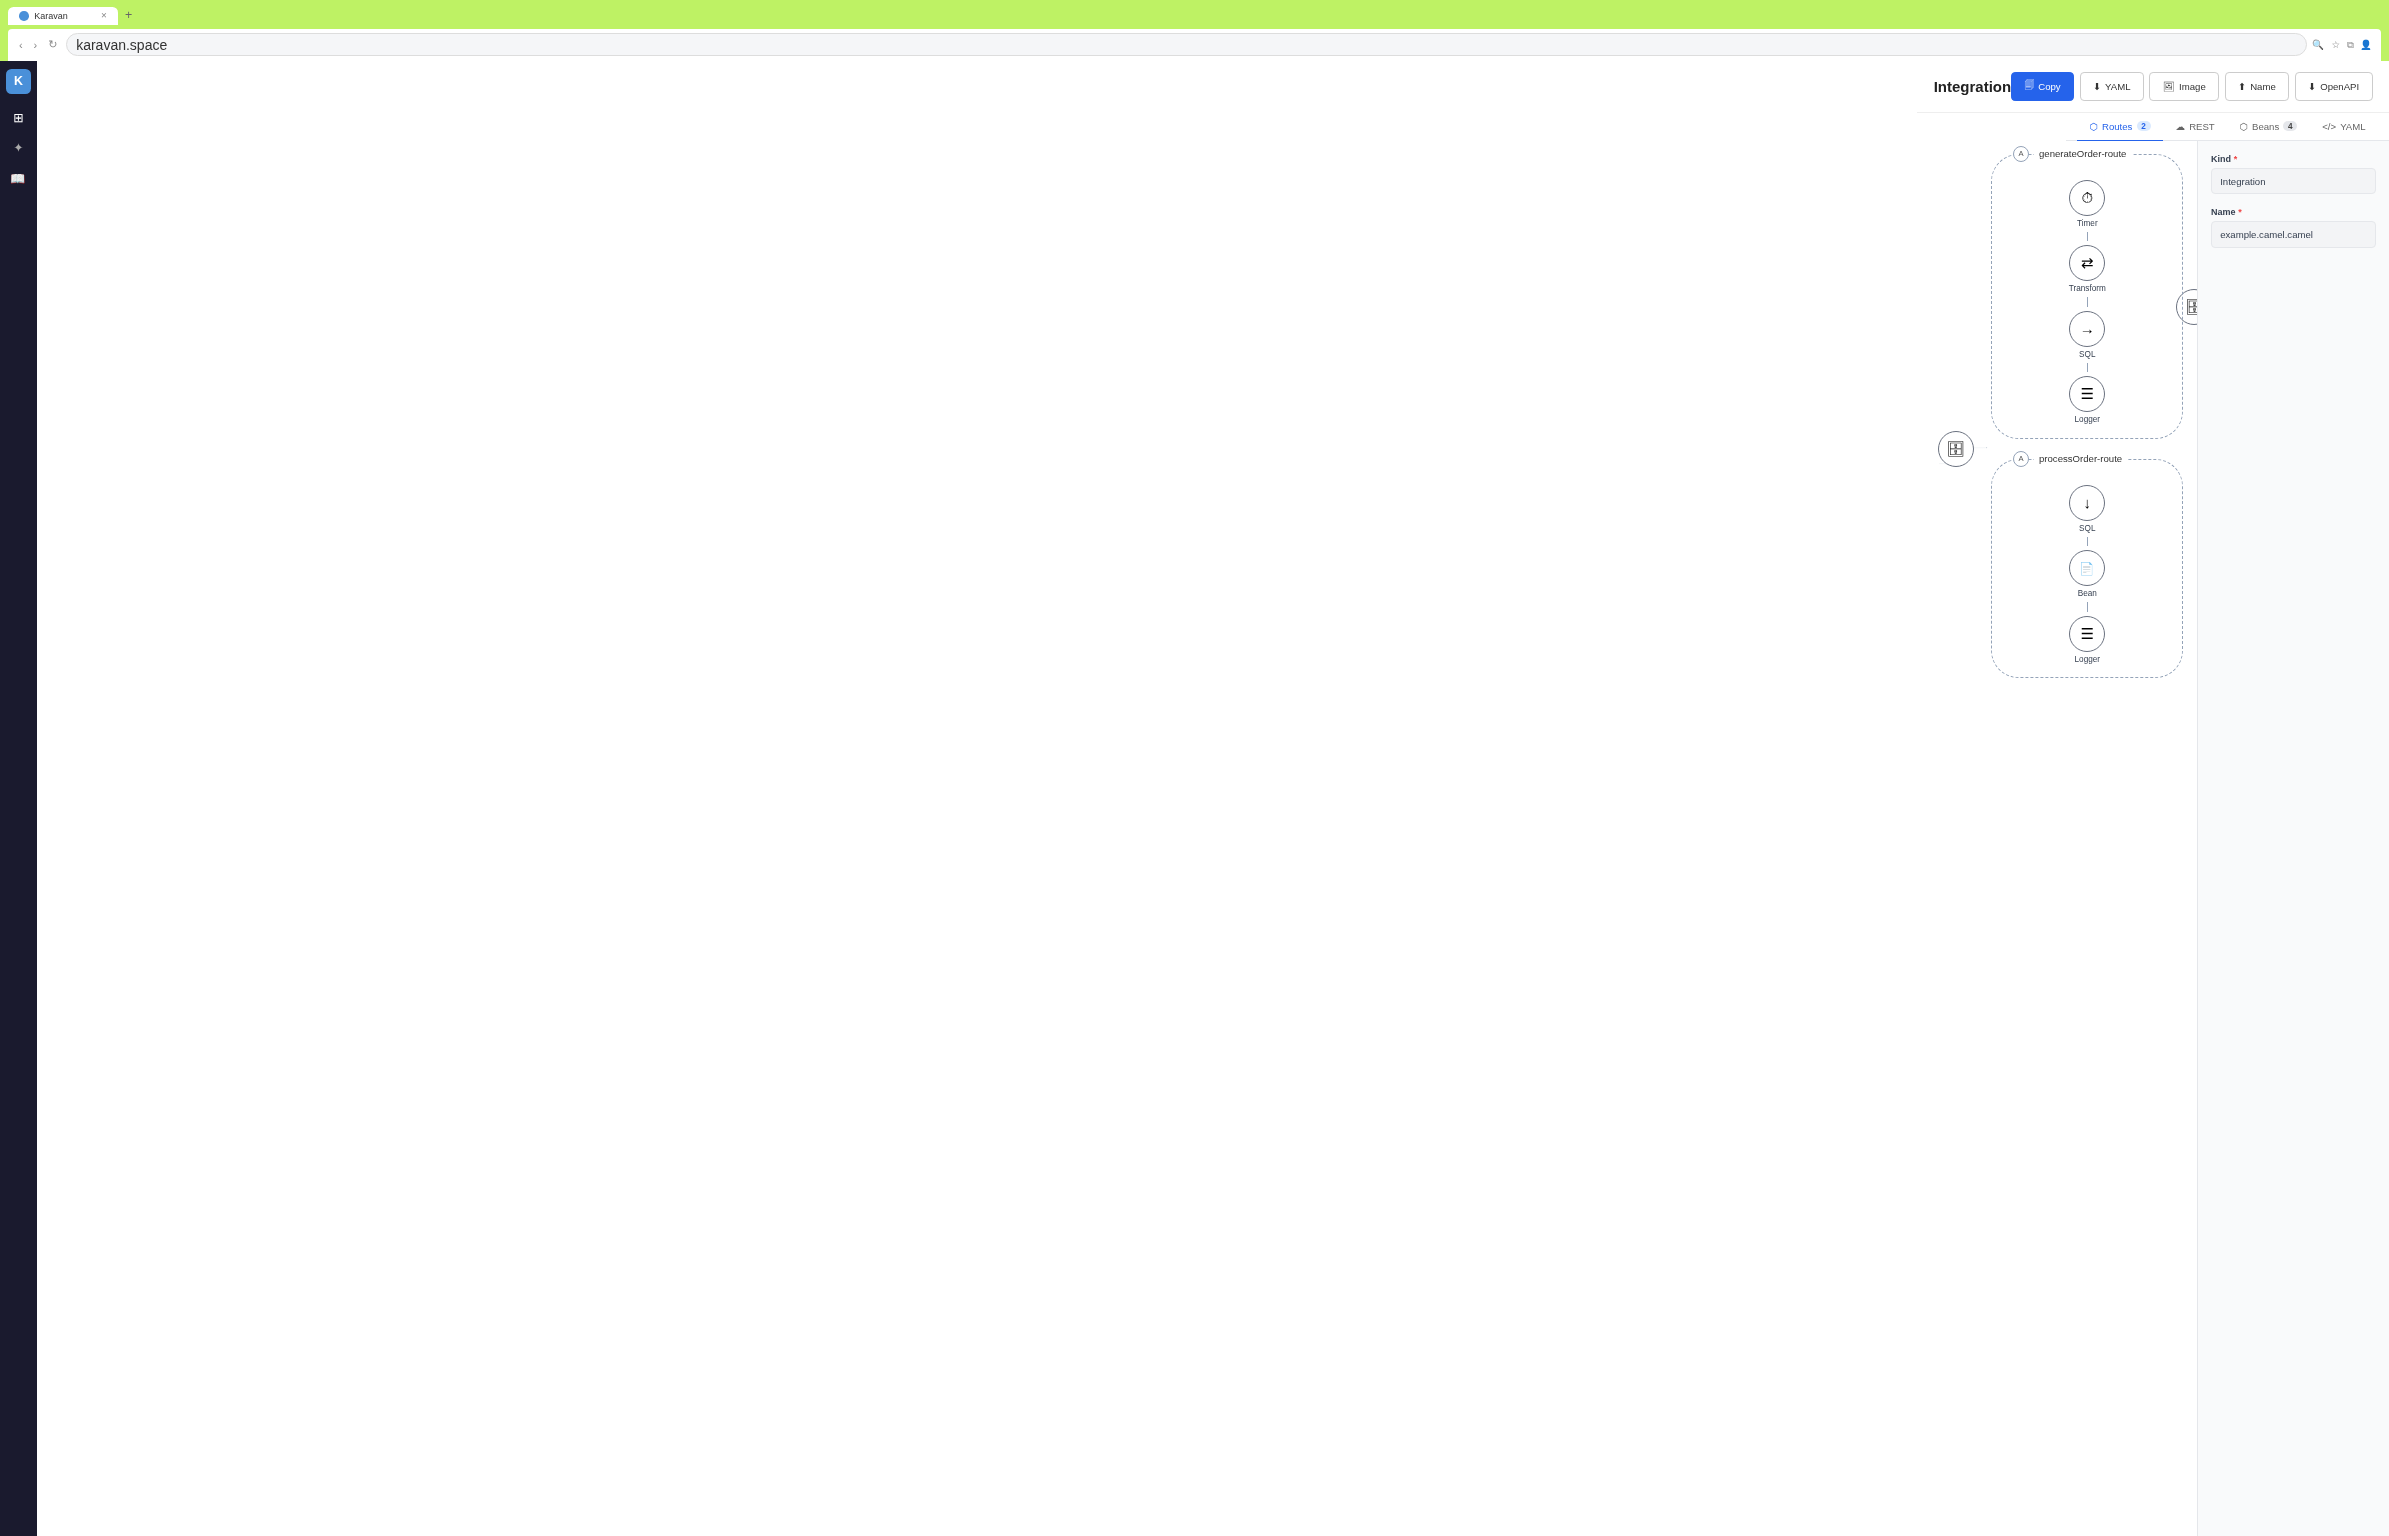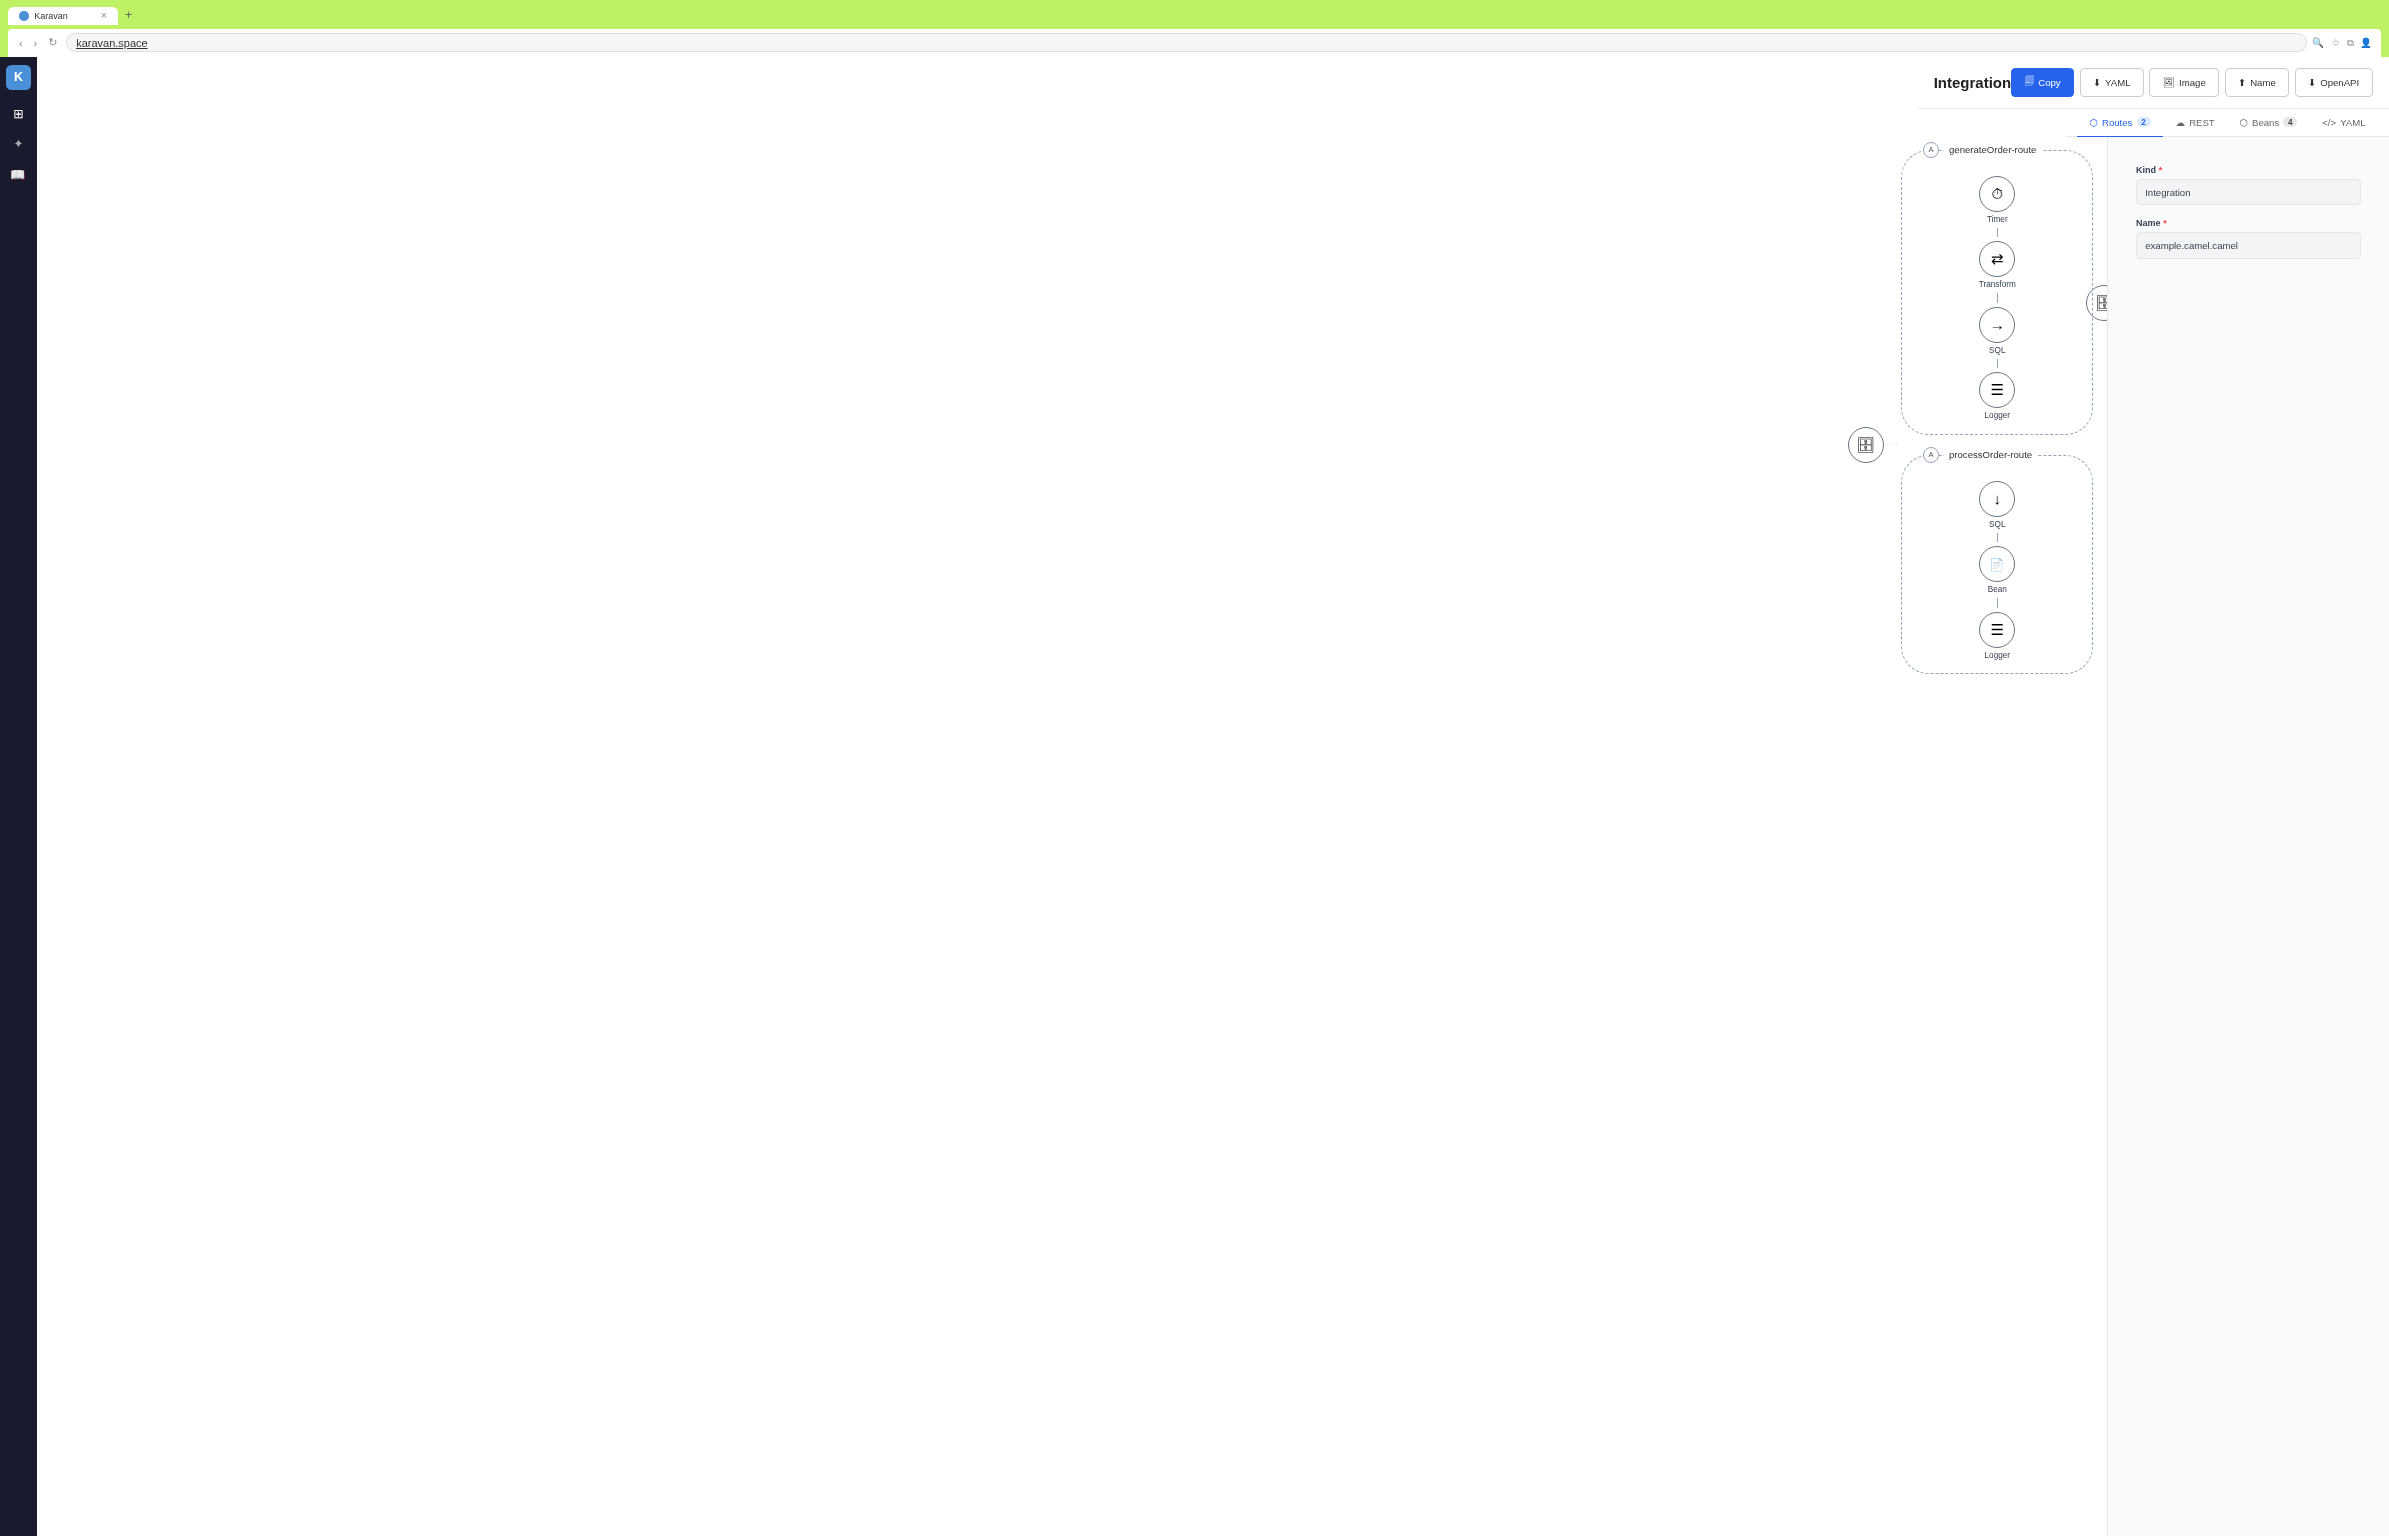--- a/index.html
+++ b/index.html
@@ -8,21 +8,21 @@
     
     .browser-chrome { background: #bef264; padding: 5.5px 8.2px 0; display: flex; flex-direction: column; gap: 4.1px; }
     .browser-tabs { display: flex; align-items: flex-end; gap: 1.4px; }
     .browser-tab { background: #f0f2f5; border-radius: 5.5px 5.5px 0 0; padding: 4.1px 11px; display: flex; align-items: center; gap: 5.5px; font-size: 9px; color: #333; min-width: 110px; }
     .browser-tab.active { background: #fff; }
     .tab-favicon { width: 9.6px; height: 9.6px; background: #4a90d9; border-radius: 50%; }
     .tab-close { margin-left: auto; color: #888; cursor: pointer; font-size: 7.6px; }
     .tab-new { background: transparent; border: none; font-size: 12.4px; color: #666; padding: 2.7px 5.5px; cursor: pointer; }
     .browser-addressbar { background: #fff; border-radius: 4.1px 4.1px 0 0; padding: 4.1px 8.2px; display: flex; align-items: center; gap: 5.5px; }
     .nav-btn { background: none; border: none; font-size: 11px; color: #888; cursor: pointer; padding: 1.4px 2.7px; }
-    .address-url { flex: 1; background: #f5f6f8; border: 0.7px solid #ddd; border-radius: 13.7px; padding: 2.7px 9.6px; font-size: 11px; color: #333; text-decoration: underline; }
+    .address-url { flex: 1; background: #f5f6f8; border: 0.7px solid #ddd; border-radius: 13.7px; padding: 2.7px 9.6px; font-size: 14px; color: #333; }
     .nav-icons { display: flex; gap: 6.9px; color: #888; font-size: 9.6px; }
 
     
     .app-container { display: flex; flex: 1; background: #fff; overflow: hidden; }
 
     
     .sidebar { width: 37px; background: #1a1a2e; display: flex; flex-direction: column; align-items: center; padding: 8.2px 0; gap: 5.5px; }
     .sidebar-logo { width: 25px; height: 25px; background: #4a90d9; border-radius: 5.5px; display: flex; align-items: center; justify-content: center; color: #fff; font-weight: bold; font-size: 12.4px; margin-bottom: 5.5px; }
     .sidebar-icon { width: 25px; height: 25px; display: flex; align-items: center; justify-content: center; border-radius: 4.1px; cursor: pointer; color: #aaa; font-size: 12.4px; }
     .sidebar-icon.active { color: #fff; }
@@ -42,21 +42,21 @@
     .tab { padding: 8.2px 12.4px; cursor: pointer; font-size: 9.6px; color: #666; display: flex; align-items: center; gap: 4.1px; border-bottom: 1.4px solid transparent; margin-bottom: -1.4px; }
     .tab.active { color: #2563eb; border-bottom-color: #2563eb; font-weight: 500; }
     .tab-badge { background: #e5e7eb; color: #444; border-radius: 6.9px; padding: 0.7px 4.8px; font-size: 8.2px; font-weight: 600; }
     .tab.active .tab-badge { background: #dbeafe; color: #2563eb; }
 
     
     .canvas-area { flex: 1; display: flex; overflow: hidden; }
     .canvas { flex: 1; position: relative; overflow: auto; background: #fff; padding: 13.7px; }
 
     
-    .right-panel { width: 282px; border-left: 0.7px solid #e5e7eb; background: #f9fafb; padding: 28px; overflow-y: auto; }
+    .right-panel { width: 192px; border-left: 0.7px solid #e5e7eb; background: #f9fafb; padding: 13px; overflow-y: auto; }
     .field-label { font-size: 9px; font-weight: 600; color: #374151; margin-bottom: 4.1px; display: flex; align-items: center; gap: 2.7px; }
     .field-required { color: #ef4444; }
     .field-value { background: #f3f4f6; border: 0.7px solid #e5e7eb; border-radius: 4.1px; padding: 6.9px 8.2px; font-size: 9.6px; color: #374151; margin-bottom: 12.4px; }
 
     
     .flow-container { position: relative; min-height: 618px; }
     .route-box { border: 1.4px dashed #94a3b8; border-radius: 27.5px; padding: 13.7px 20.6px; width: 192px; margin: 0 auto; position: relative; margin-bottom: 20.6px; }
     .route-label-container { position: absolute; top: -9.6px; left: 20.6px; display: flex; align-items: center; gap: 4.1px; }
     .route-badge { background: #fff; border: 0.7px solid #94a3b8; border-radius: 50%; width: 16.5px; height: 16.5px; display: flex; align-items: center; justify-content: center; font-size: 7.6px; color: #555; }
     .route-name { background: #fff; padding: 0 5.5px; font-size: 9.6px; color: #333; }

